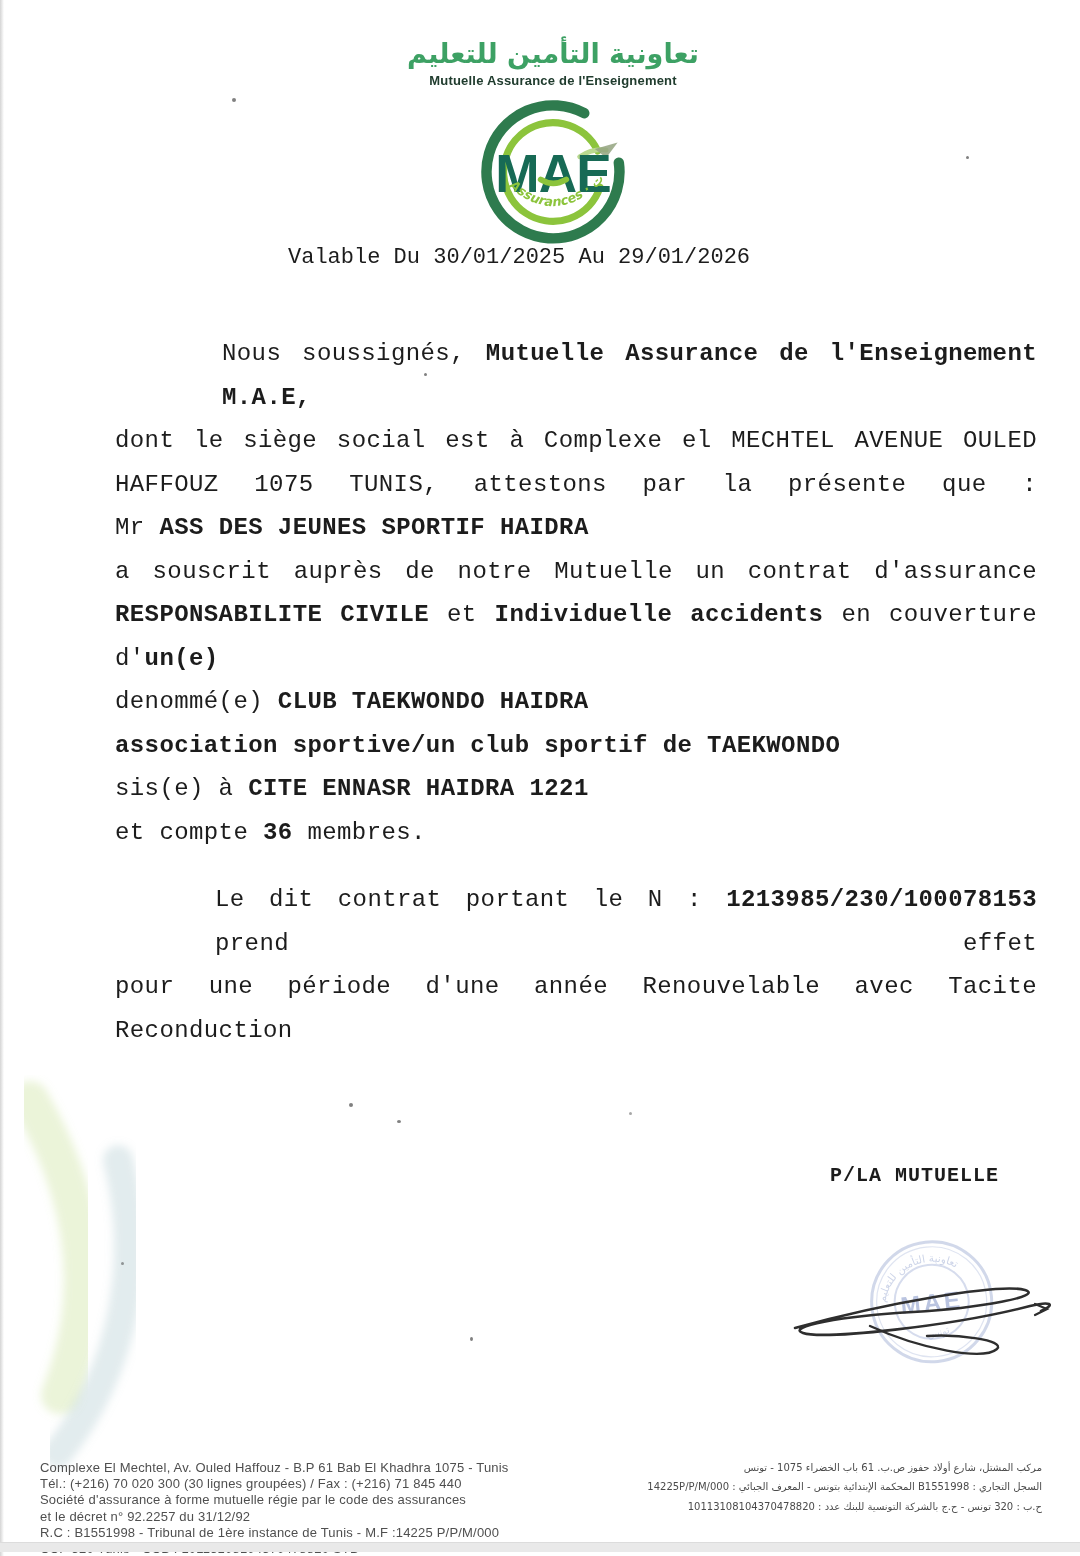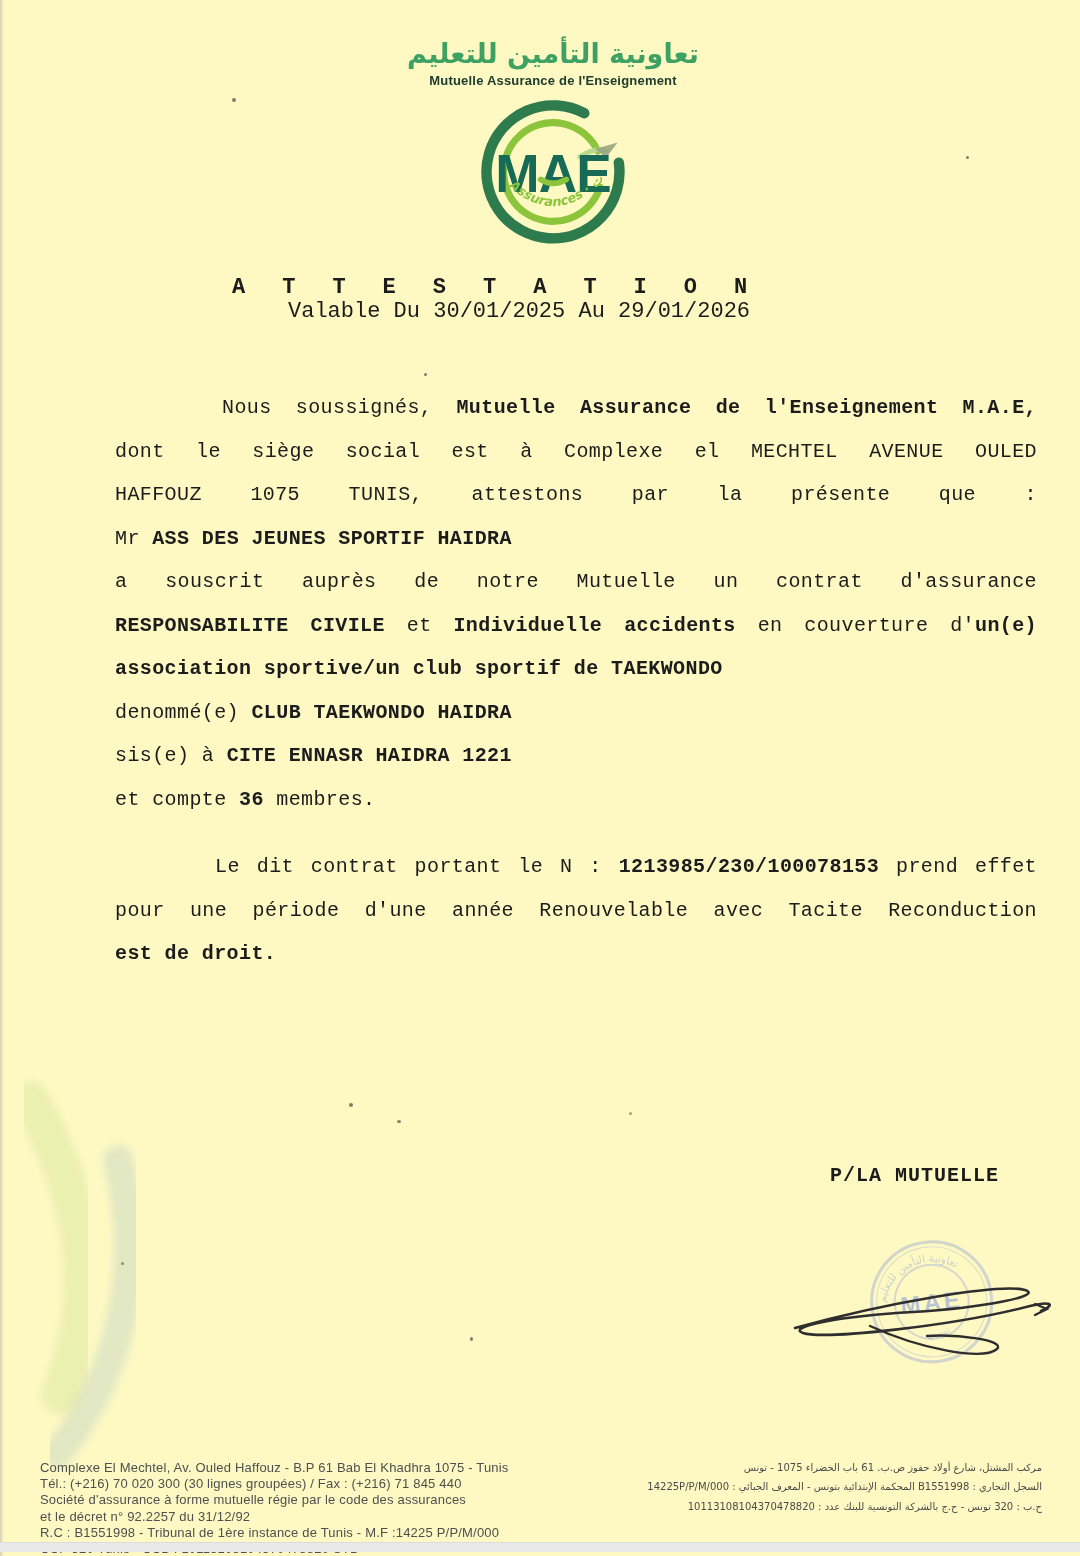--- a/index.html
+++ b/index.html
@@ -1,19 +1,19 @@
 <!DOCTYPE html>
 <html lang="fr"><head>
 <meta charset="utf-8">
 <title>Attestation</title>
 <style>
   html,body{margin:0;padding:0;background:#e9e9e9;}
   #page{
     position:relative;width:1080px;height:1556px;margin:0 auto;
-    background:#fef9c3;overflow:hidden;
+    background:#ffffff;overflow:hidden;
     font-family:"Liberation Mono", monospace;color:#1c1c1c;
   }
   
   .scan-edge-left{position:absolute;left:0;top:0;width:4px;height:100%;
     background:linear-gradient(to right, rgba(160,160,160,.45), rgba(160,160,160,0));}
   .bottom-strip{position:absolute;left:0;top:1542px;width:100%;height:9px;background:#e9e9e9;
     border-top:1px solid #dcdcdc;z-index:6;}
   .speck{position:absolute;background:#3c3c3c;border-radius:50%;opacity:.65;z-index:2;}
   .watermark{position:absolute;left:0;top:1075px;z-index:0;}
 
@@ -25,21 +25,21 @@
   .logo{display:block;margin:6px auto 0;}
 
   
   .doc-title{margin-top:30px;padding-left:232px;font-size:22px;font-weight:bold;
     letter-spacing:37px;line-height:24px;white-space:nowrap;z-index:1;position:relative;}
   .validity{padding-left:288px;font-size:22px;line-height:24px;white-space:nowrap;
     position:relative;z-index:1;}
 
   
   .bodytext{margin-top:62px;padding-left:115px;width:922px;position:relative;z-index:1;}
-  .bline{font-size:20px;line-height:43.5px;letter-spacing:.4px;white-space:normal;font-family:Liberation Mono, monospace;}
+  .bline{font-size:24px;line-height:43.5px;letter-spacing:.4px;white-space:normal;font-family:Liberation Mono, monospace;}
   .bline.just{text-align:justify;text-align-last:justify;text-justify:inter-word;}
   .bd{font-weight:bold;}
   .ind1{padding-left:107px;width:815px;}
   .ind2{padding-left:100px;width:822px;}
   .ind3{padding-left:120px;width:802px;}
   .gap1{margin-top:24px;}
   .gap2{margin-top:26px;}
 
   
   .sig-label{position:absolute;left:830px;top:1164px;font-size:20px;font-weight:bold;
@@ -83,37 +83,35 @@
       <path d="M134 58 L158 51 L146 67 Z" fill="#93a37f" opacity="0.85"></path>
       <text x="90" y="103" text-anchor="middle" font-size="56" font-weight="bold" letter-spacing="-1" font-family="Liberation Sans, sans-serif" fill="#176a55">MAE</text>
       <path d="M77 90 Q90 98 104 90" stroke-width="6" fill="none" stroke-linecap="round" stroke="#8cc43c"></path>
       <path id="tagpath" d="M40 94 Q90 142 140 94" fill="none"></path>
       <text font-size="13.5" font-style="italic" font-weight="bold" font-family="DejaVu Sans, sans-serif" fill="#8cc43c">
         <textPath href="#tagpath" startOffset="4%">Assurances · تأمينات</textPath>
       </text>
     </svg>
   </div>
 
-  <div class="doc-title">ATTESTATION</div>
   <div class="validity">Valable Du 30/01/2025 Au 29/01/2026</div>
 
   <div class="bodytext">
     <div class="bline just ind1"><span>Nous soussignés, </span><span class="bd">Mutuelle Assurance de l'Enseignement M.A.E,</span></div>
     <div class="bline just"><span>dont le siège social est à Complexe el MECHTEL AVENUE OULED</span></div>
     <div class="bline just"><span>HAFFOUZ 1075 TUNIS, attestons par la présente que :</span></div>
     <div class="bline"><span>Mr </span><span class="bd">ASS DES JEUNES SPORTIF HAIDRA</span></div>
     <div class="bline just"><span>a souscrit auprès de notre Mutuelle un contrat d'assurance</span></div>
     <div class="bline just"><span class="bd">RESPONSABILITE CIVILE</span><span> et </span><span class="bd">Individuelle accidents</span><span> en couverture d'</span><span class="bd">un(e)</span></div>
+    <div class="bline"><span>denommé(e) </span><span class="bd">CLUB TAEKWONDO HAIDRA</span></div>
     <div class="bline bd"><span>association sportive/un club sportif de TAEKWONDO</span></div>
-    <div class="bline"><span>denommé(e) </span><span class="bd">CLUB TAEKWONDO HAIDRA</span></div>
     <div class="bline"><span>sis(e) à </span><span class="bd">CITE ENNASR HAIDRA 1221</span></div>
     <div class="bline"><span>et compte </span><span class="bd">36</span><span> membres.</span></div>
     <div class="bline just ind2 gap1"><span>Le dit contrat portant le N : </span><span class="bd">1213985/230/100078153</span><span> prend effet</span></div>
     <div class="bline just"><span>pour une période d'une année Renouvelable avec Tacite Reconduction</span></div>
-    <div class="bline bd"><span>est de droit.</span></div>
   </div>
 
   <div class="sig-label">P/LA MUTUELLE</div>
 
   <svg class="stamp" width="164" height="150" viewBox="0 0 160 150">
     <circle cx="82" cy="72" r="60" fill="none" stroke-width="3" opacity="0.5" stroke="#a3b1d6"></circle>
     <circle cx="82" cy="72" r="55" fill="none" stroke-width="1.2" opacity="0.35" stroke="#a3b1d6"></circle>
     <circle cx="82" cy="72" r="37" fill="none" stroke-width="2" opacity="0.45" stroke="#a3b1d6"></circle>
     <text x="82" y="81" text-anchor="middle" font-size="24" font-weight="bold" letter-spacing="3" opacity="0.75" font-family="Liberation Sans, sans-serif" fill="#a3b1d6">MAE</text>
     <path id="stampTop" d="M34 80 A48 48 0 1 1 130 80" fill="none"></path>

